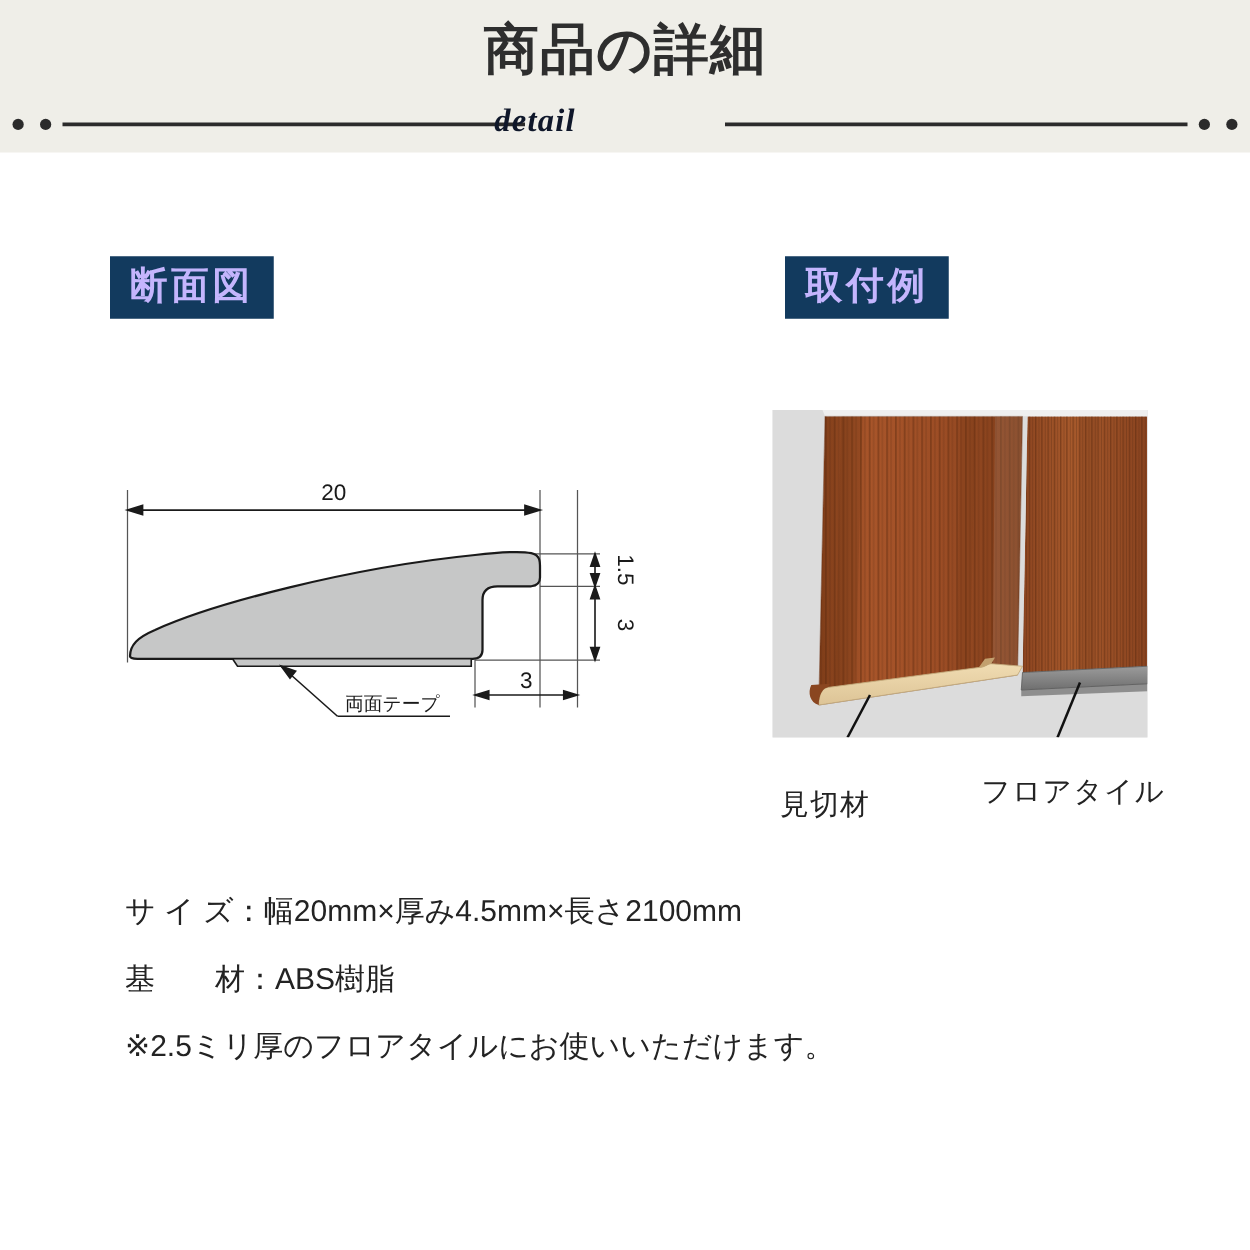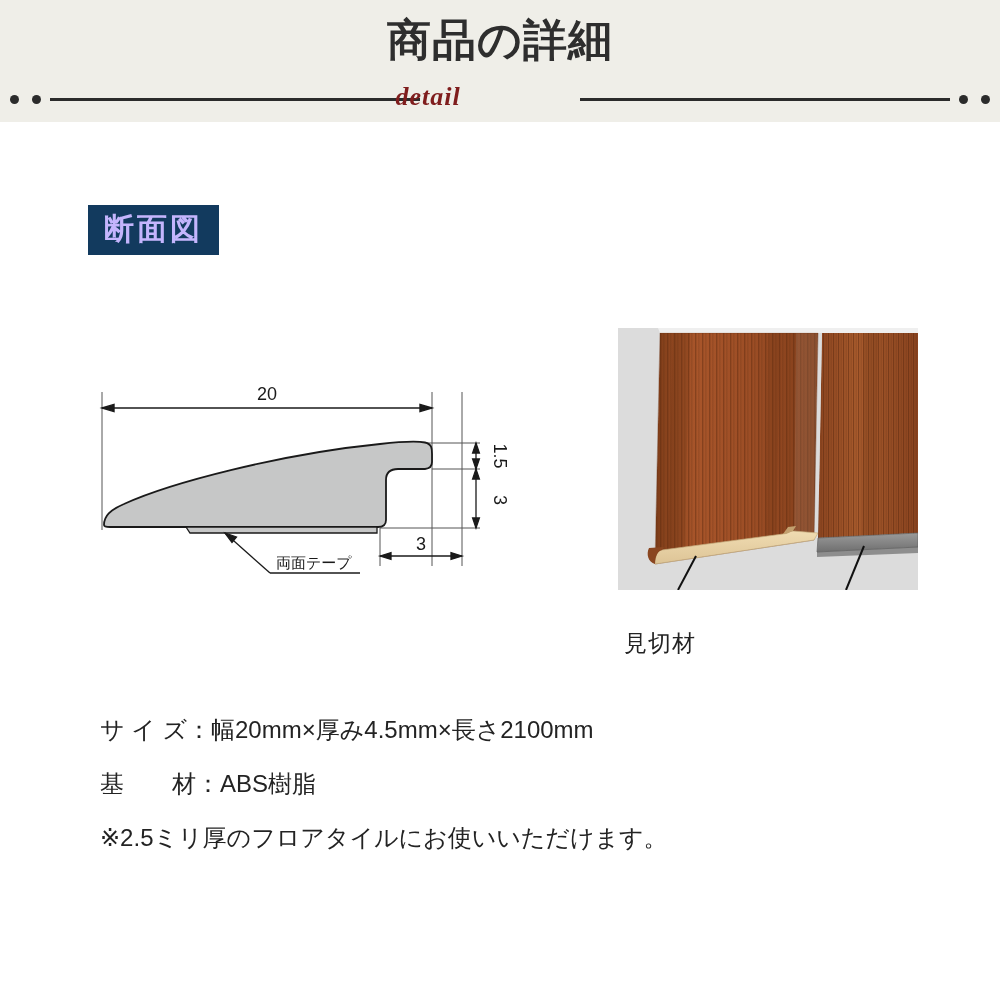--- a/index.html
+++ b/index.html
@@ -41,21 +41,21 @@
   .dot.d4{left:981px;}
   .rule-line{
     position:absolute;top:12px;height:3px;background:#2b2b2b;
   }
   .rule-line.left{left:50px;width:370px;}
   .rule-line.right{left:580px;width:370px;}
   .detail-script{
     position:absolute;left:0;top:82px;width:856px;text-align:center;
     font-family:"Liberation Serif","DejaVu Serif",serif;
     font-style:italic;font-weight:700;
-    font-size:26px;color:#7f1d1d;letter-spacing:1px;
+    font-size:26px;color:#0f172a;letter-spacing:1px;
   }
 
   
   .tag{
     position:absolute;
     background:#123a5e;
     color:#c4b5fd;
     font-size:30px;
     font-weight:700;
     letter-spacing:3px;
@@ -115,20 +115,21 @@
     <span class="dot d1"></span>
     <span class="dot d2"></span>
     <span class="rule-line left"></span>
     <span class="rule-line right"></span>
     <span class="dot d3"></span>
     <span class="dot d4"></span>
   </div>
   <div class="detail-script">detail</div>
 
   <div class="tag cross">断面図</div>
+  <div class="tag install">取付例</div>
 
   <div class="cross-wrap">
     <svg width="480" height="230" viewBox="0 0 480 230" xmlns="http://www.w3.org/2000/svg">
 
       <g stroke="#555" stroke-width="1" fill="none">
 
         <line x1="22" y1="22" x2="22" y2="160"></line>
 
         <line x1="352" y1="22" x2="352" y2="196"></line>
 
@@ -268,20 +269,21 @@
 
       <g stroke="#111111" stroke-width="2" fill="none">
         <line x1="78" y1="228" x2="60" y2="262"></line>
         <line x1="246" y1="218" x2="228" y2="262"></line>
       </g>
     </svg>
   </div>
 
   <div class="photo-labels">
     <span class="photo-label l1">見切材</span>
+    <span class="photo-label l2">フロアタイル</span>
   </div>
 
   <div class="specs">
     <div class="spec-line">サ イ ズ：幅20mm×厚み4.5mm×長さ2100mm</div>
     <div class="spec-line">基　　材：ABS樹脂</div>
     <div class="spec-line note">※2.5ミリ厚のフロアタイルにお使いいただけます。</div>
   </div>
 
 </div>
 

